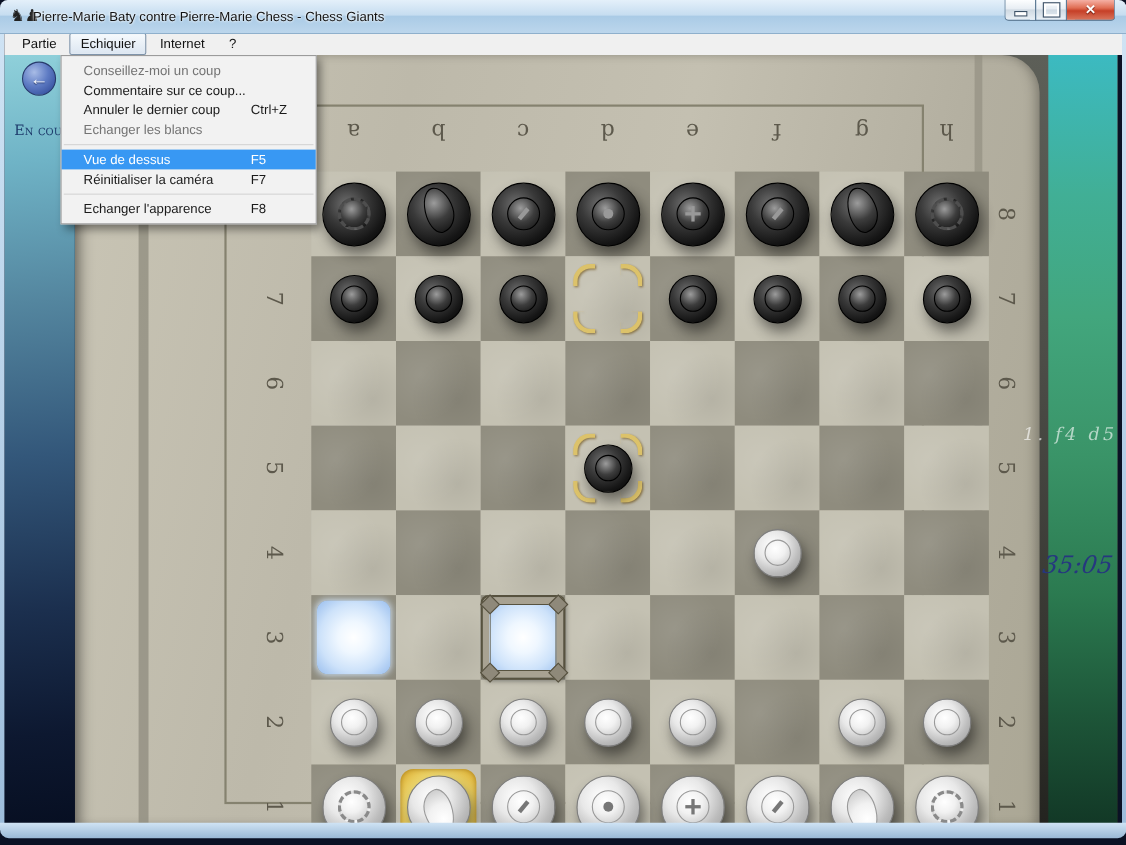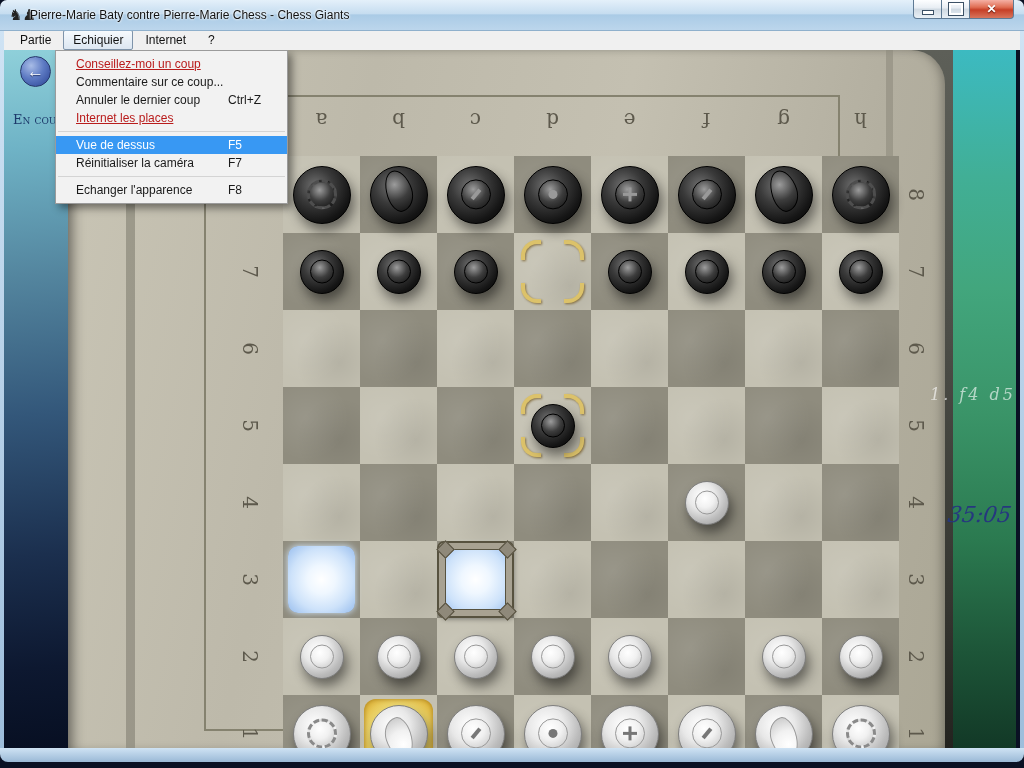--- a/index.html
+++ b/index.html
@@ -32,21 +32,21 @@
   .menubar{position:absolute;left:4px;top:30px;width:1016px;height:20px;background:#f0f0f0;
     display:flex;align-items:center;padding-left:6px;box-sizing:border-box;z-index:55;font-size:12px;}
   .menu-item{padding:2px 9px;margin-right:2px;color:#111;border:1px solid transparent;border-radius:2px;}
   .menu-item.open{background:linear-gradient(#f6fafd,#dce6f1);border:1px solid #7f94aa;}
   
   .dropdown{position:absolute;left:55px;top:50px;width:233px;background:#f2f2f2;
     border:1px solid #9b9b9b;box-shadow:4px 4px 8px rgba(0,0,0,.45);z-index:50;
     padding:4px 0;font-size:12px;box-sizing:border-box;}
   .mi{position:relative;height:18px;line-height:18px;padding-left:20px;color:#1a1a1a;}
   .mi .sc{position:absolute;left:172px;top:0;}
-  .mi.disabled{color:#b91c1c;text-decoration:underline;}
+  .mi.disabled{color:#737373;}
   .mi.hl{background:#3898f3;color:#fff;}
   .sep{height:1px;background:#d4d4d4;margin:4px 2px;}
   
   .sidebar{position:absolute;left:4px;top:50px;width:64px;height:700px;z-index:10;
     background:linear-gradient(175deg,#8fd0da 0%,#6fb3c6 14%,#54869f 32%,#33577a 52%,#1b2f4e 72%,#0d1830 88%,#070f22 100%);}
   .back-btn{position:absolute;left:16px;top:6px;width:29px;height:29px;border-radius:50%;
     background:radial-gradient(circle at 35% 30%,#a8bce6 0%,#5f7cc4 45%,#3b56a4 80%,#2c4187 100%);
     border:1px solid #27386b;display:flex;align-items:center;justify-content:center;
     color:#fff;font-size:17px;font-weight:bold;text-shadow:0 1px 1px #1c2c5e;}
   .status-text{position:absolute;left:9px;top:62px;font-family:"DejaVu Serif",serif;
@@ -384,21 +384,21 @@
     <div class="back-btn">
       <span>←</span>
     </div>
     <div class="status-text">En cours</div>
   </div>
 
   <div class="dropdown" id="dropdown">
       <div class="mi disabled"><span>Conseillez-moi un coup</span></div>
       <div class="mi"><span>Commentaire sur ce coup...</span></div>
       <div class="mi"><span>Annuler le dernier coup</span><span class="sc">Ctrl+Z</span></div>
-      <div class="mi disabled"><span>Internet les places</span></div>
+      <div class="mi disabled"><span>Echanger les blancs</span></div>
       <div class="sep"></div>
       <div class="mi hl"><span>Vue de dessus</span><span class="sc">F5</span></div>
       <div class="mi"><span>Réinitialiser la caméra</span><span class="sc">F7</span></div>
       <div class="sep"></div>
       <div class="mi"><span>Echanger l'apparence</span><span class="sc">F8</span></div>
     </div>
 
   <div class="menubar" id="menubar">
       <div class="menu-item">Partie</div>
       <div class="menu-item open">Echiquier</div>

